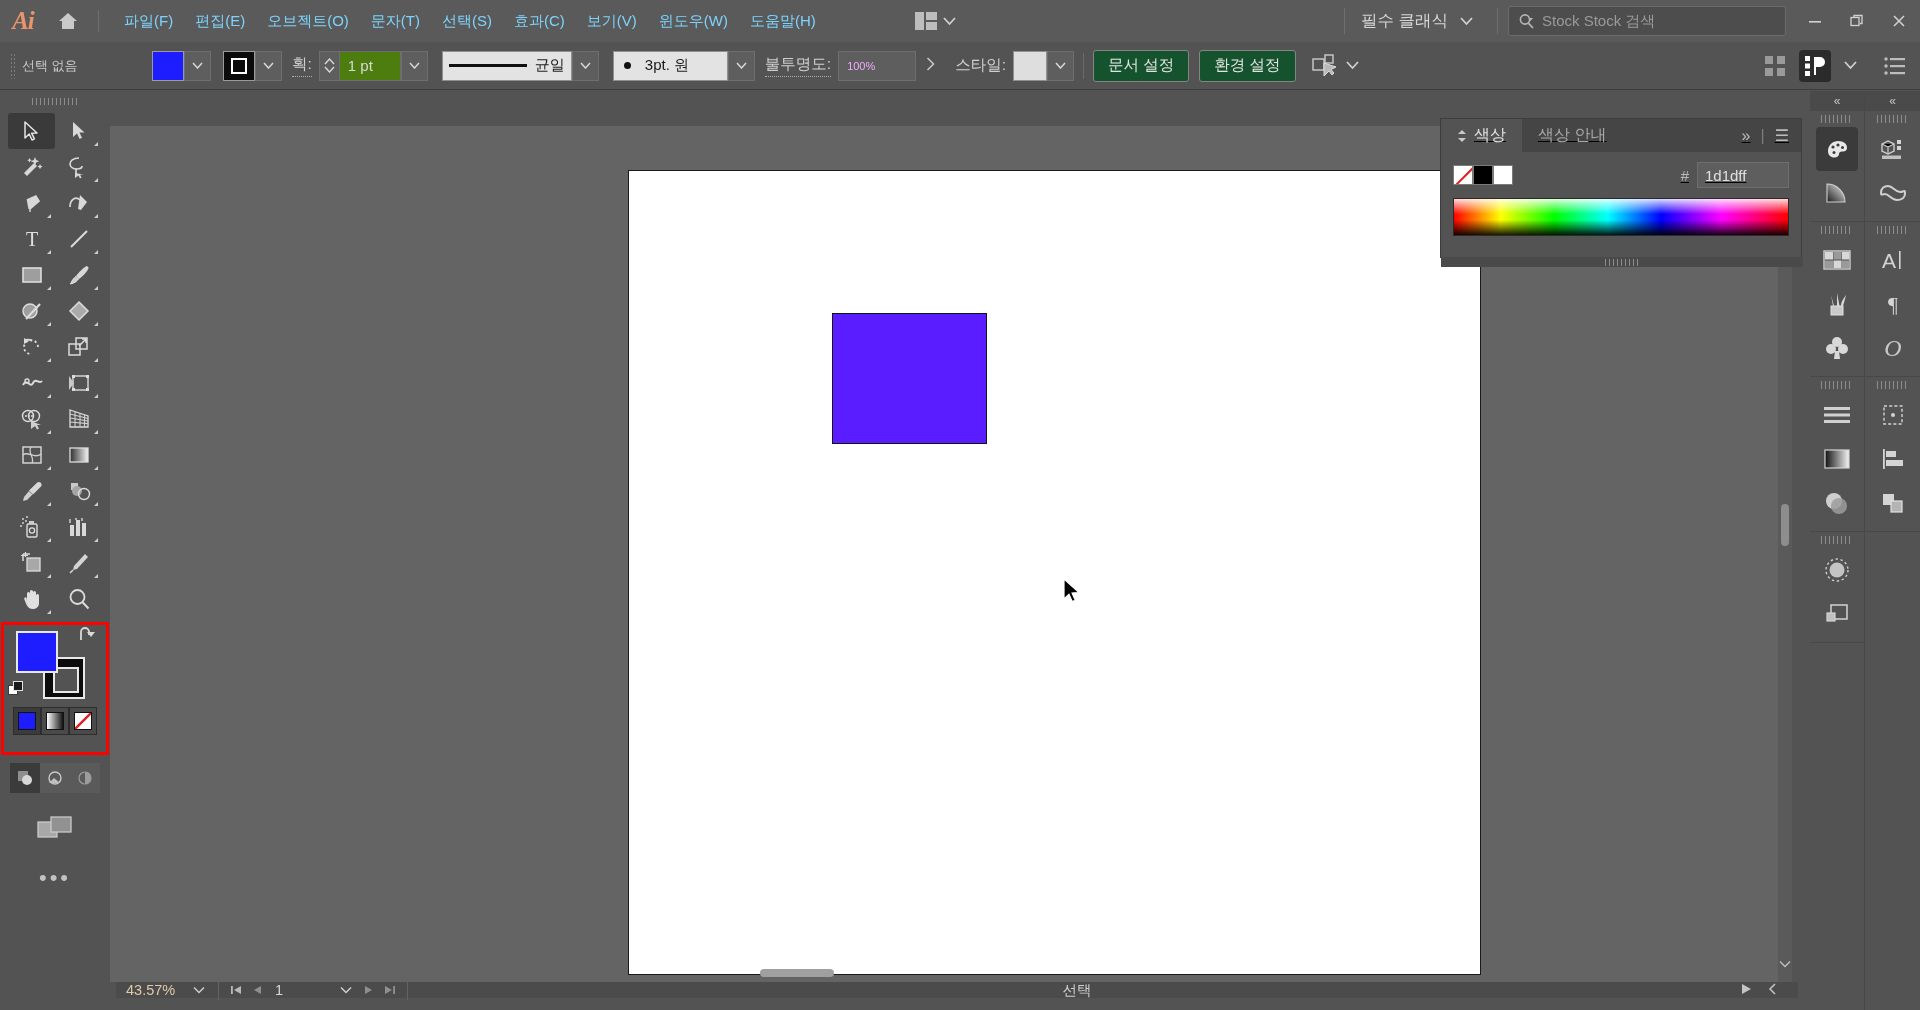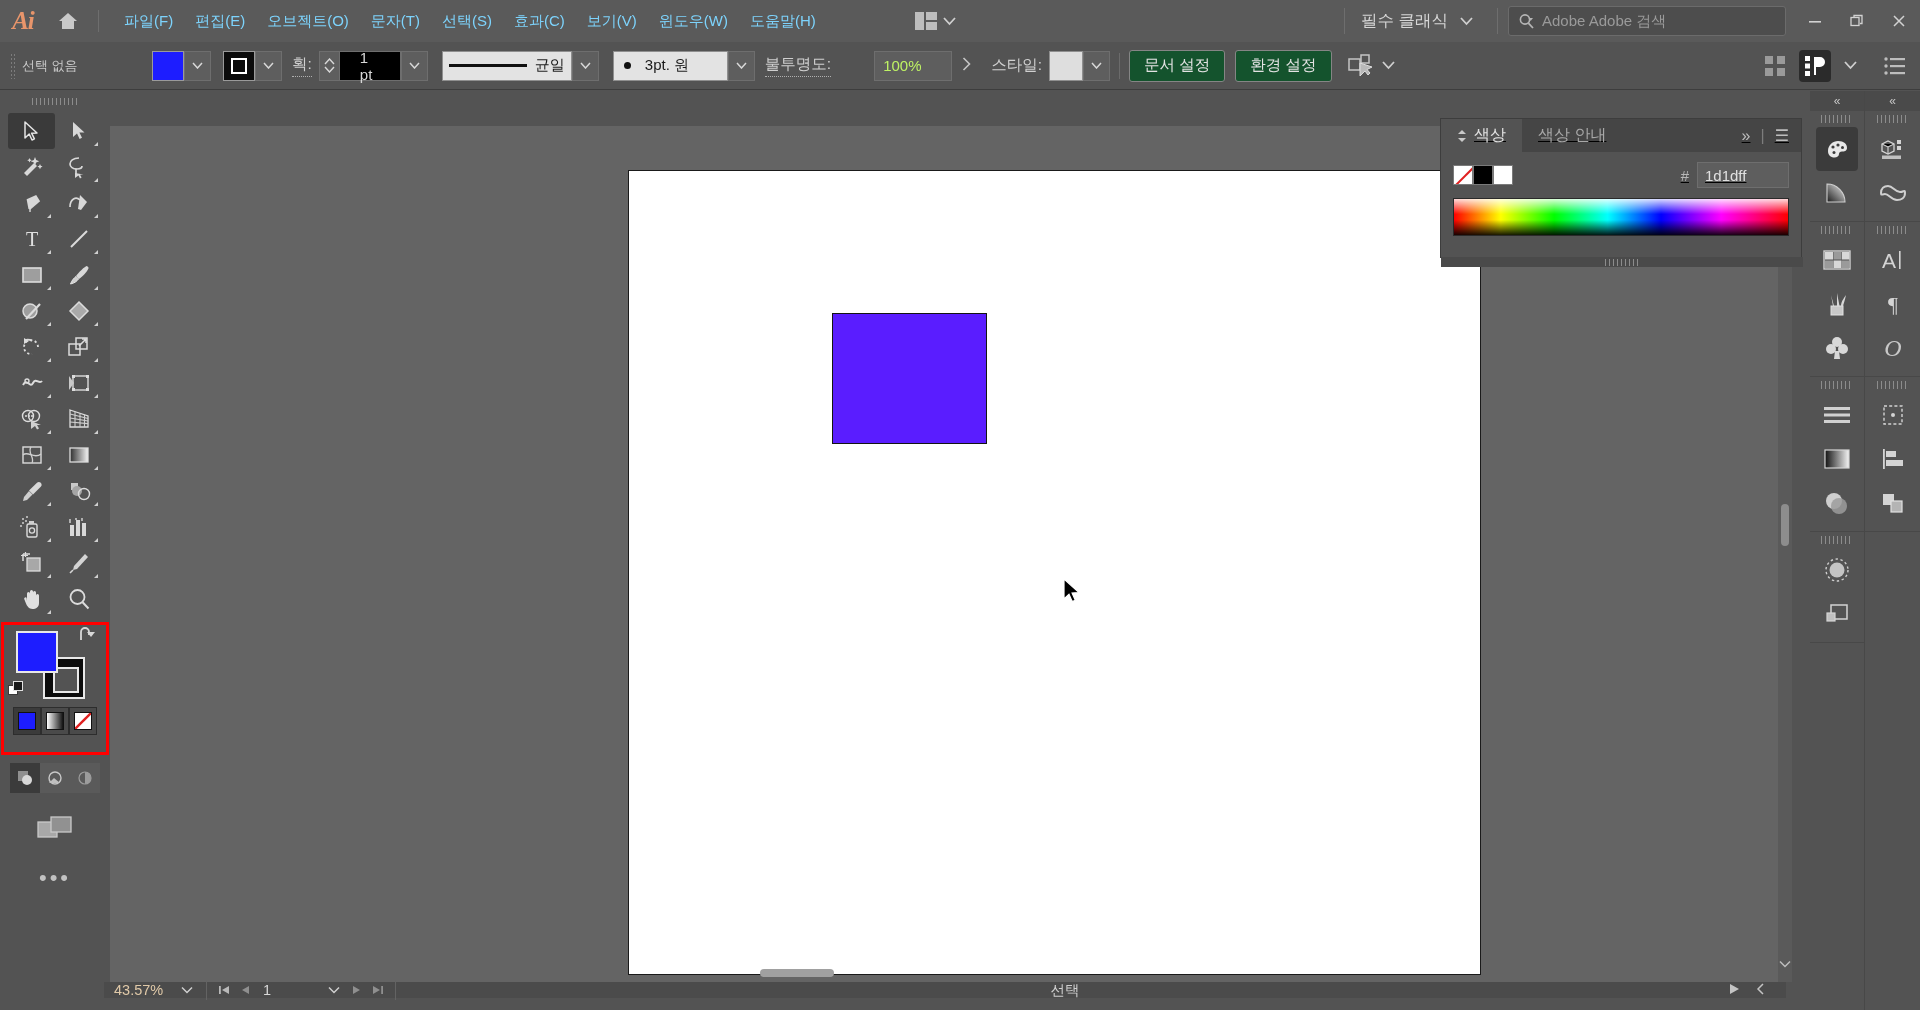--- a/index.html
+++ b/index.html
@@ -59,38 +59,38 @@
     width: 32px; height: 30px; border: 1px solid #9a9a9a; display: block;
   }
   .dd-btn {
     width: 27px; height: 30px; background: #5e5e5e; border: 1px solid #6e6e6e;
     display: flex; align-items: center; justify-content: center;
   }
   .field-label { color: #d0d0d0; font-size: 15.5px; margin: 0 7px 0 10px; border-bottom: 1px dotted #b0b0b0; padding-bottom:1px;}
   .stepper { width: 20px; height: 30px; background: #5e5e5e; border: 1px solid #6e6e6e; border-right: none;
              display: flex; flex-direction: column; align-items: center; justify-content: center; gap: 1px; }
   .num-field {
-    height: 30px; background: #000000; border: 1px solid #6e6e6e;
-    color: #d8d8d8; font-size: 15px; display: flex; align-items: center; padding: 0 20px;
+    height: 30px; background: #4d7c0f; border: 1px solid #6e6e6e;
+    color: #d8d8d8; font-size: 15px; display: flex; align-items: center; padding: 0 8px;
   }
   .profile-box {
     width: 130px; height: 30px; background: #e3e3e3; border: 1px solid #8f8f8f;
     display: flex; align-items: center; justify-content: space-between; padding: 0 6px;
     color: #1a1a1a; font-size: 15px;
   }
   .stroke-line { width: 78px; height: 3px; background: #111; }
   .cap-box {
     width: 115px; height: 30px; background: #e3e3e3; border: 1px solid #8f8f8f;
     display: flex; align-items: center; gap: 14px; padding: 0 10px;
     color: #1a1a1a; font-size: 15px;
   }
   .dot-cap { width: 7px; height: 7px; border-radius: 50%; background: #111; }
   .opacity-field {
     width: 78px; height: 30px; background: #5e5e5e; border: 1px solid #6e6e6e;
-    color: #bef264; font-size: 15px; display: flex; align-items: center; padding: 0 8px; margin-left: 36px;
+    color: #f0abfc; font-size: 11px; display: flex; align-items: center; padding: 0 8px;
   }
   .style-sw { width: 34px; height: 30px; background: #dedede; border: 1px solid #8f8f8f; }
   .btn {
     height: 32px; padding: 0 14px; background: #14532d; border: 1px solid #858585;
     border-radius: 3px; color: #e2e2e2; font-size: 15.5px; display: flex; align-items: center;
     white-space: nowrap;
   }
   .cb-right { margin-left: auto; display: flex; align-items: center; gap: 13px; padding-right: 14px; }
   .icon-btn { display: flex; align-items: center; justify-content: center; }
   .icon-btn.active { background: #2b2b2b; border-radius: 4px; padding: 4px; }
@@ -170,21 +170,21 @@
   
   .vscroll {
     position: absolute; right: 0; top: 0; width: 14px; height: 856px; background: #5a5a5a;
   }
   .vscroll .thumb { position: absolute; left: 3px; top: 378px; width: 8px; height: 42px;
     background: #8d8d8d; border-radius: 4px; }
   .vscroll .arr { position: absolute; left: 0; bottom: 12px; width: 14px; text-align: center; color: #bdbdbd; font-size: 11px; }
 
   
   .statusbar {
-    position: absolute; left: 104px; top: 982px; width: 1682px; height: 16px;
+    position: absolute; left: 116px; top: 982px; width: 1682px; height: 16px;
     background: #4b4b4b; display: flex; align-items: center; font-size: 14.5px; color: #cfcfcf;
   }
   .zoom-field { width: 70px; color: #e0c9a8; padding-left: 10px; }
   .sb-dd { width: 26px; display: flex; align-items: center; justify-content: center; }
   .sb-nav { display: flex; align-items: center; gap: 2px; padding: 0 4px; color: #8f8f8f; }
   .page-field { width: 66px; padding-left: 8px; color: #d8d8d8; }
   .sb-sep { width: 1px; height: 20px; background: #636363; margin: 0 6px; }
   .sb-status { flex: 1; text-align: center; color: #cfcfcf; }
   .sb-right { display: flex; align-items: center; gap: 16px; padding-right: 20px; color: #bdbdbd; }
 
@@ -292,21 +292,21 @@
       <svg width="13" height="9" viewBox="0 0 13 9" style="margin:0 14px 0 6px">
           <path d="M1 1 L6.5 7 L12 1" stroke="#cfcfcf" stroke-width="1.8" fill="none"></path>
         </svg>
       <div class="vsep"></div>
       <div class="stock-search">
         <svg width="17" height="17" viewBox="0 0 17 17">
           <circle cx="7" cy="6.5" r="4.6" stroke="#b5b5b5" stroke-width="1.6" fill="none"></circle>
           <path d="M10.4 10.2 L15 15" stroke="#b5b5b5" stroke-width="1.8"></path>
           <path d="M10.5 5 L15 5 L12.7 8 Z" fill="#b5b5b5"></path>
         </svg>
-        <span class="ph">Adobe Adobe 검색</span>
+        <span class="ph">Stock Stock 검색</span>
       </div>
       <div class="wincontrols">
         <div class="wc">
           <svg width="14" height="14" viewBox="0 0 14 14">
               <rect x="1" y="7" width="12" height="1.6" fill="#d2d2d2"></rect>
             </svg>
         </div>
         <div class="wc">
           <svg width="14" height="14" viewBox="0 0 14 14">
             <rect x="1" y="3.5" width="8" height="8" stroke="#d2d2d2" stroke-width="1.3" fill="none"></rect>

